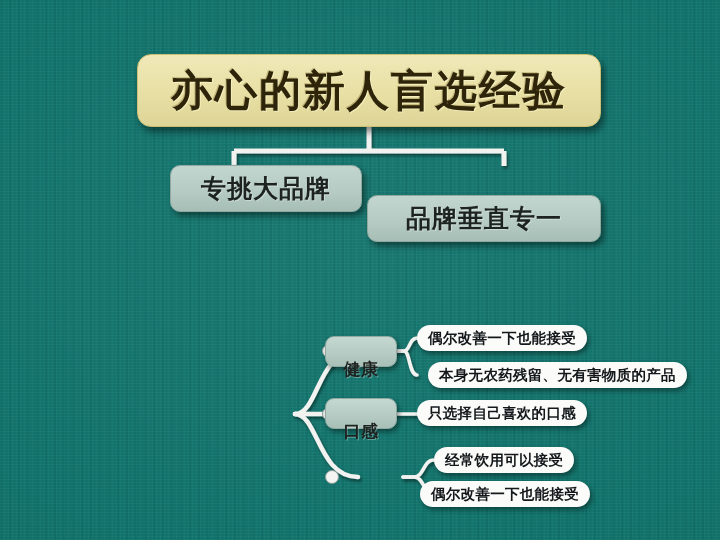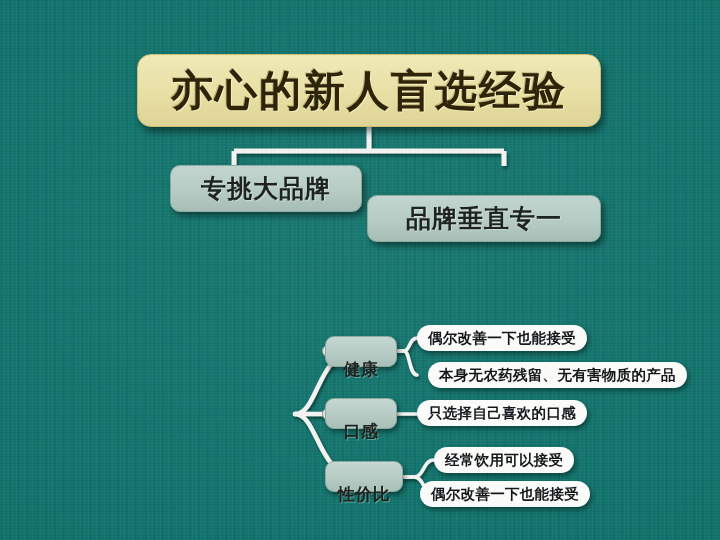--- a/index.html
+++ b/index.html
@@ -218,23 +218,20 @@
 
 
   <div class="node l3-node" id="health-node">
     <span class="label">健康</span>
   </div>
 
   <div class="node l3-node" id="taste-node">
     <span class="label">口感</span>
   </div>
 
-  <div class="node l3-node" id="value-node">
-    <span class="label">性价比</span>
-  </div>
 
   <div class="node leaf-node" id="leaf-health-1">
     <span class="label">偶尔改善一下也能接受</span>
   </div>
 
   <div class="node leaf-node" id="leaf-health-2">
     <span class="label">本身无农药残留、无有害物质的产品</span>
   </div>
 
   <div class="node leaf-node" id="leaf-taste-1">

